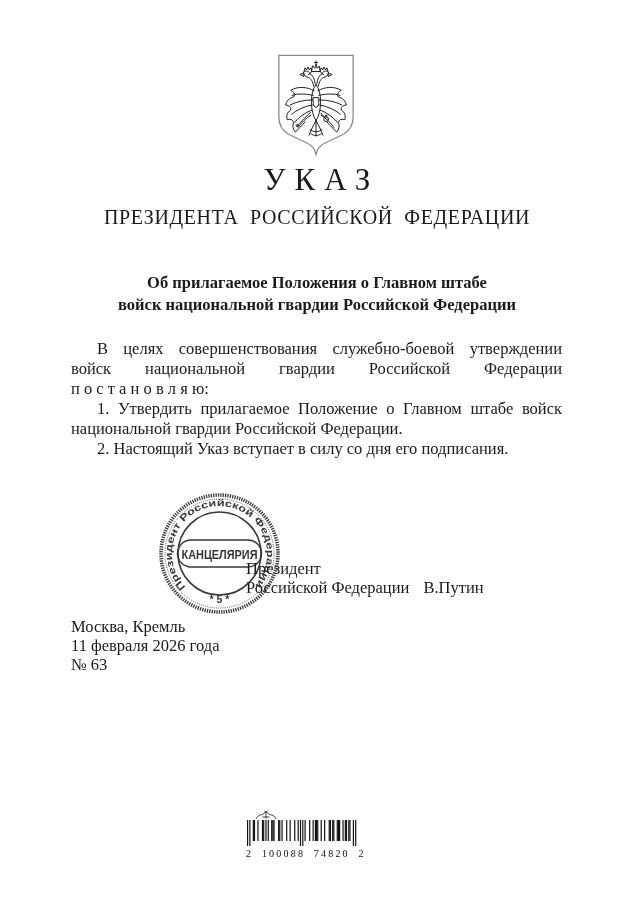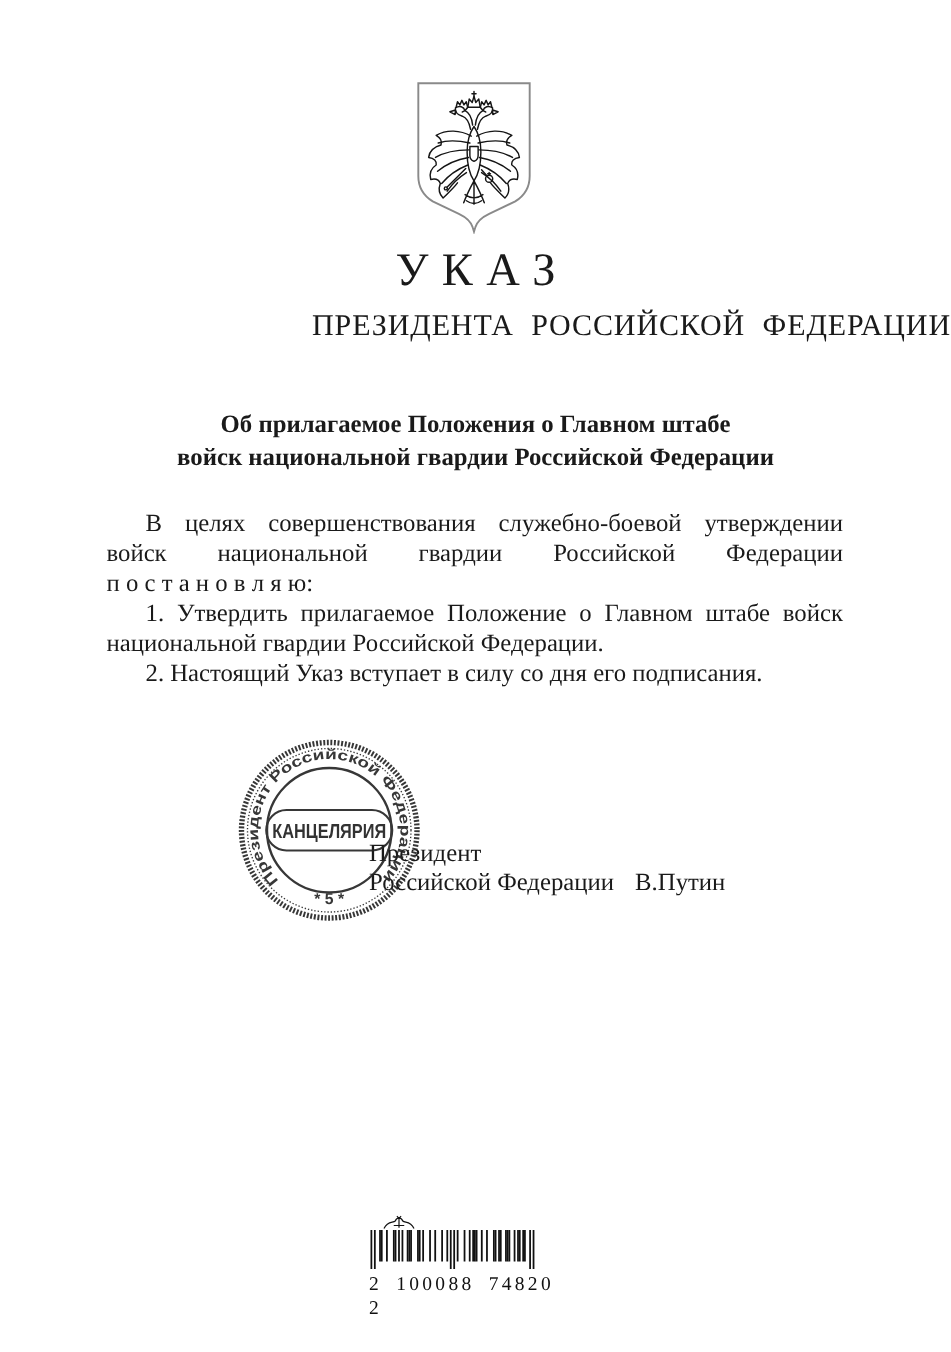--- a/index.html
+++ b/index.html
@@ -3,33 +3,33 @@
 <meta charset="utf-8">
 <style>
   html,body{margin:0;padding:0;background:#ffffff;}
   .page{
     position:relative;width:634px;height:901px;background:#ffffff;
     color:#1a1a1a;font-family:"Liberation Serif",serif;overflow:hidden;
   }
   .abs{position:absolute;}
   #emblem{left:272px;top:53px;}
   #title{left:0;right:0;top:162px;text-align:center;font-size:31px;letter-spacing:9px;padding-left:9px;font-family:Liberation Serif, serif;}
-  #subtitle{left:0;right:0;top:206px;text-align:right;font-size:20px;letter-spacing:.6px;word-spacing:6px;}
+  #subtitle{left:0;right:0;top:206px;text-align:center;font-size:20px;letter-spacing:.6px;word-spacing:6px;}
   #subject{left:0;right:0;top:272px;text-align:center;font-weight:bold;font-size:16.5px;line-height:22px;}
   #bodytext{left:71px;top:339px;width:491px;font-size:16.5px;line-height:20px;}
   .jl{text-align:justify;text-align-last:justify;}
   .ll{text-align:center;text-align-last:left;}
   .ind{text-indent:26px;}
   #sig1{left:246px;top:559px;font-size:16.5px;}
   #sig2{left:246px;top:578px;font-size:16.5px;white-space:nowrap;}
   #sig2 .name{margin-left:14px;}
   #stamp{left:156px;top:490px;z-index:3;}
   #issuance{left:71px;top:617px;font-size:16.5px;line-height:19px;}
   #barcode{left:246px;top:809px;width:132px;}
-  #barcode .digits{margin-top:1px;font-size:13px;letter-spacing:2.2px;word-spacing:4px;color:#111;}
+  #barcode .digits{margin-top:1px;font-size:10px;letter-spacing:2.2px;word-spacing:4px;color:#111;}
   #barcode svg{display:block;}
   #mini-eagle{margin-left:9px;}
 </style>
 </head>
 <body>
 
 <div class="page">
 
   <svg id="emblem" class="abs" width="88" height="103" viewBox="0 0 96 112">
     <path d="M7.5,2.5 H88.5 V70 Q88.5,82 78,88.5 L59,97.5 Q50.5,101.5 48.9,107.5 L48,110.5 L47.1,107.5 Q45.5,101.5 37,97.5 L18,88.5 Q7.5,82 7.5,70 Z" fill="none" stroke="#8a8a8a" stroke-width="1.4"></path>
@@ -88,20 +88,25 @@
     <defs>
       <path id="ringPath" d="M 29.9 97.1 A 47.5 47.5 0 1 1 97.1 97.1" fill="none"></path>
     </defs>
     <text font-family="Liberation Sans, sans-serif" font-weight="700" font-size="9.6" fill="#222">
       <textPath href="#ringPath" startOffset="0" textLength="221" lengthAdjust="spacingAndGlyphs">Президент Российской Федерации</textPath>
     </text>
     <text x="63.5" y="68.8" text-anchor="middle" font-family="Liberation Sans, sans-serif" font-weight="700" font-size="13.5" textLength="76" lengthAdjust="spacingAndGlyphs" fill="#1c1c1c">КАНЦЕЛЯРИЯ</text>
     <text x="63.5" y="112.5" text-anchor="middle" font-family="Liberation Sans, sans-serif" font-weight="700" font-size="10.5" fill="#222">* 5 *</text>
   </svg>
 
+  <div id="issuance" class="abs">
+    <div>Москва, Кремль</div>
+    <div>11 февраля 2026 года</div>
+    <div>№ 63</div>
+  </div>
 
   <div id="barcode" class="abs">
     <svg id="mini-eagle" width="22" height="11" viewBox="0 0 22 11">
       <path d="M1,10 C3.5,4.5 7,6.5 8.5,5 C9.5,2.5 12.5,2.5 13.5,5 C15,6.5 18.5,4.5 21,10 M11,3.2 V9.5 M7.5,8 h7 M11,3.2 l-1.4,-1.4 M11,3.2 l1.4,-1.4" fill="none" stroke="#111" stroke-width="0.8"></path>
     </svg>
     <svg id="bars" width="112" height="27" viewBox="0 0 112 27">
         <rect x="1.00" y="0" width="1.18" height="26" fill="#111"></rect>
         <rect x="3.30" y="0" width="1.18" height="26" fill="#111"></rect>
         <rect x="6.75" y="0" width="1.18" height="21" fill="#111"></rect>
         <rect x="7.90" y="0" width="1.18" height="21" fill="#111"></rect>

